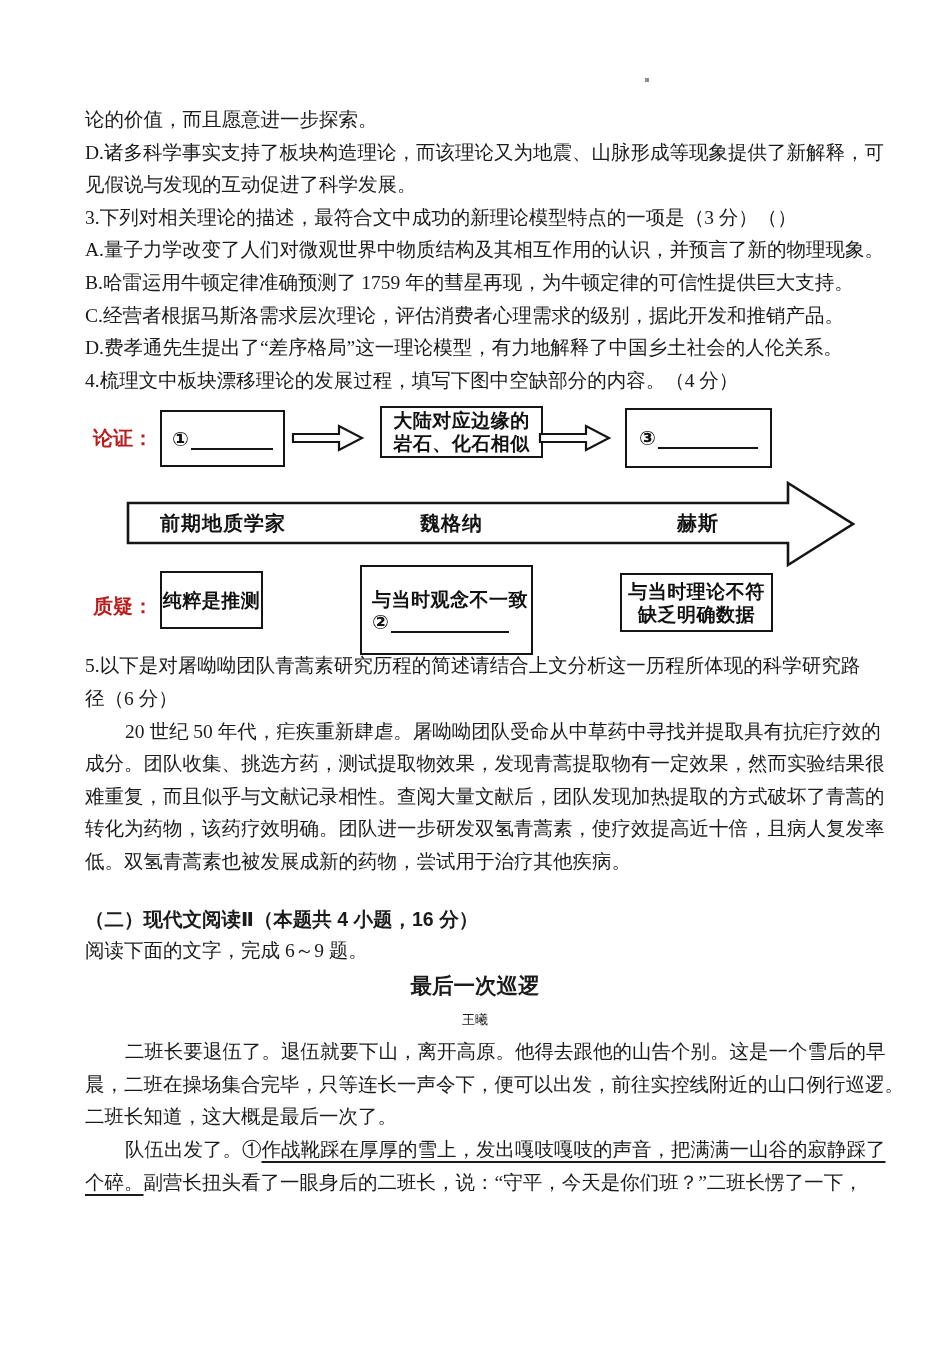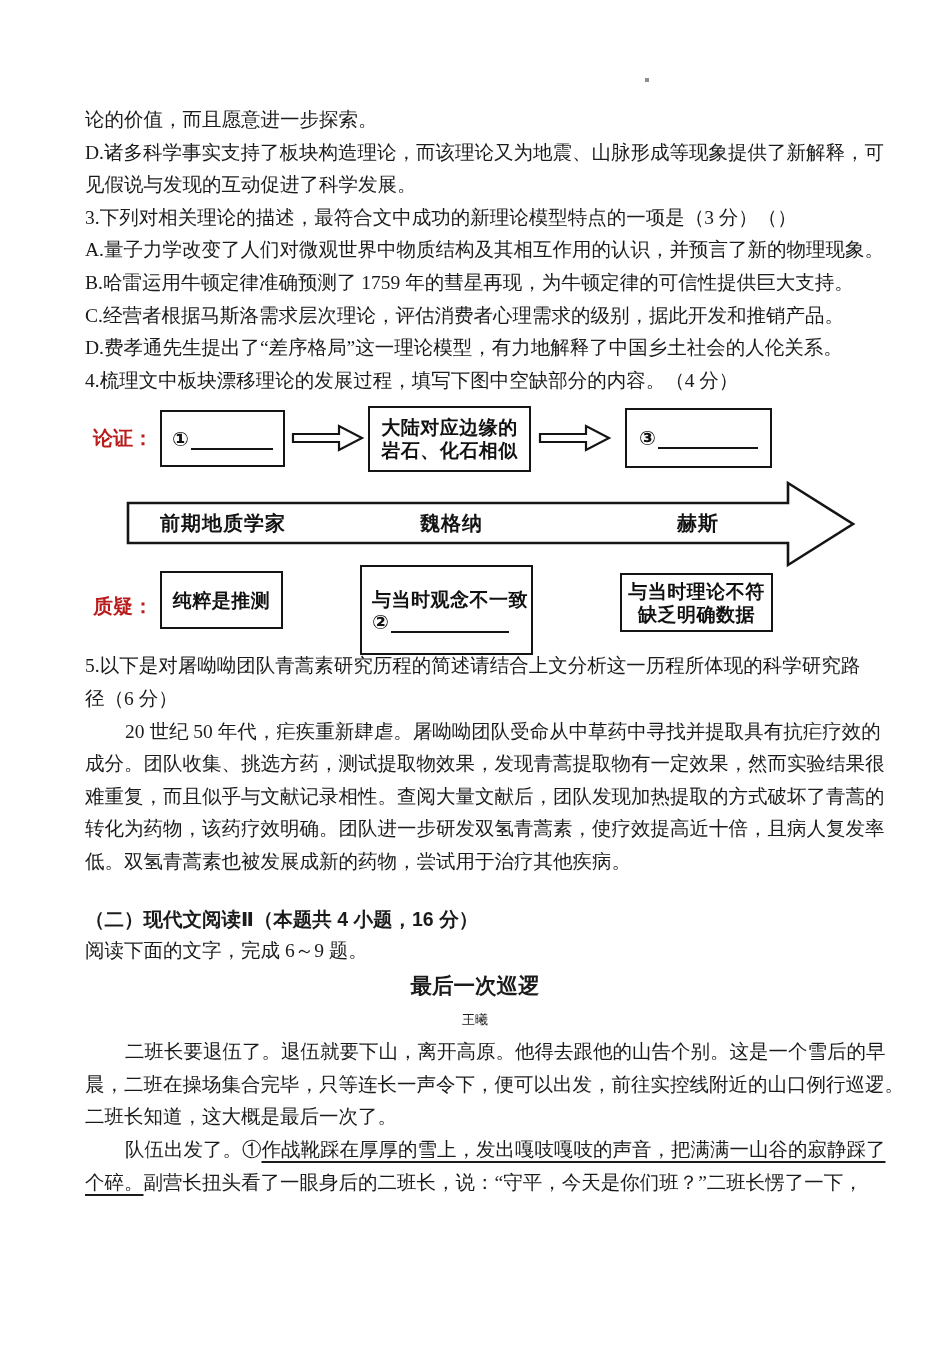--- a/index.html
+++ b/index.html
@@ -94,21 +94,21 @@
         <div class="num-row">
           <span>①</span>
           <span class="blank" style="width:82px;"></span>
         </div>
       </div>
 
       <svg class="dg-arrow" style="left:206px;top:19px;" width="74" height="32" viewBox="0 0 74 32">
         <polygon points="2,12 48,12 48,4 71,16 48,28 48,20 2,20" fill="#ffffff" stroke="#151515" stroke-width="2.2"></polygon>
       </svg>
 
-      <div class="dg-box" style="left:283px;top:3px;width:163px;height:66px;">
+      <div class="dg-box" style="left:295px;top:3px;width:163px;height:52px;">
         <div class="bx-line">大陆对应边缘的</div>
         <div class="bx-line">岩石、化石相似</div>
       </div>
 
       <svg class="dg-arrow" style="left:453px;top:19px;" width="74" height="32" viewBox="0 0 74 32">
         <polygon points="2,12 48,12 48,4 71,16 48,28 48,20 2,20" fill="#ffffff" stroke="#151515" stroke-width="2.2"></polygon>
       </svg>
 
       <div class="dg-box" style="left:540px;top:5px;width:147px;height:60px;">
         <div class="num-row">
@@ -119,21 +119,21 @@
 
       <svg class="dg-arrow" style="left:40px;top:75px;" width="740" height="92" viewBox="0 0 740 92">
         <polygon points="3,25 663,25 663,5 728,46 663,87 663,65 3,65" fill="#ffffff" stroke="#151515" stroke-width="2.6"></polygon>
       </svg>
       <span class="tl-label" style="left:75px;">前期地质学家</span>
       <span class="tl-label" style="left:335px;">魏格纳</span>
       <span class="tl-label" style="left:592px;">赫斯</span>
 
       <span class="dg-label" style="left:8px;top:190px;">质疑：</span>
 
-      <div class="dg-box" style="left:75px;top:168px;width:123px;height:58px;">
+      <div class="dg-box" style="left:75px;top:168px;width:103px;height:58px;">
         <div class="bx-line">纯粹是推测</div>
       </div>
 
       <div class="dg-box" style="left:275px;top:162px;width:173px;height:90px;align-items:flex-start;padding-left:10px;">
         <div class="bx-line">与当时观念不一致</div>
         <div class="num-row">
           <span>②</span>
           <span class="blank" style="width:118px;"></span>
         </div>
       </div>

